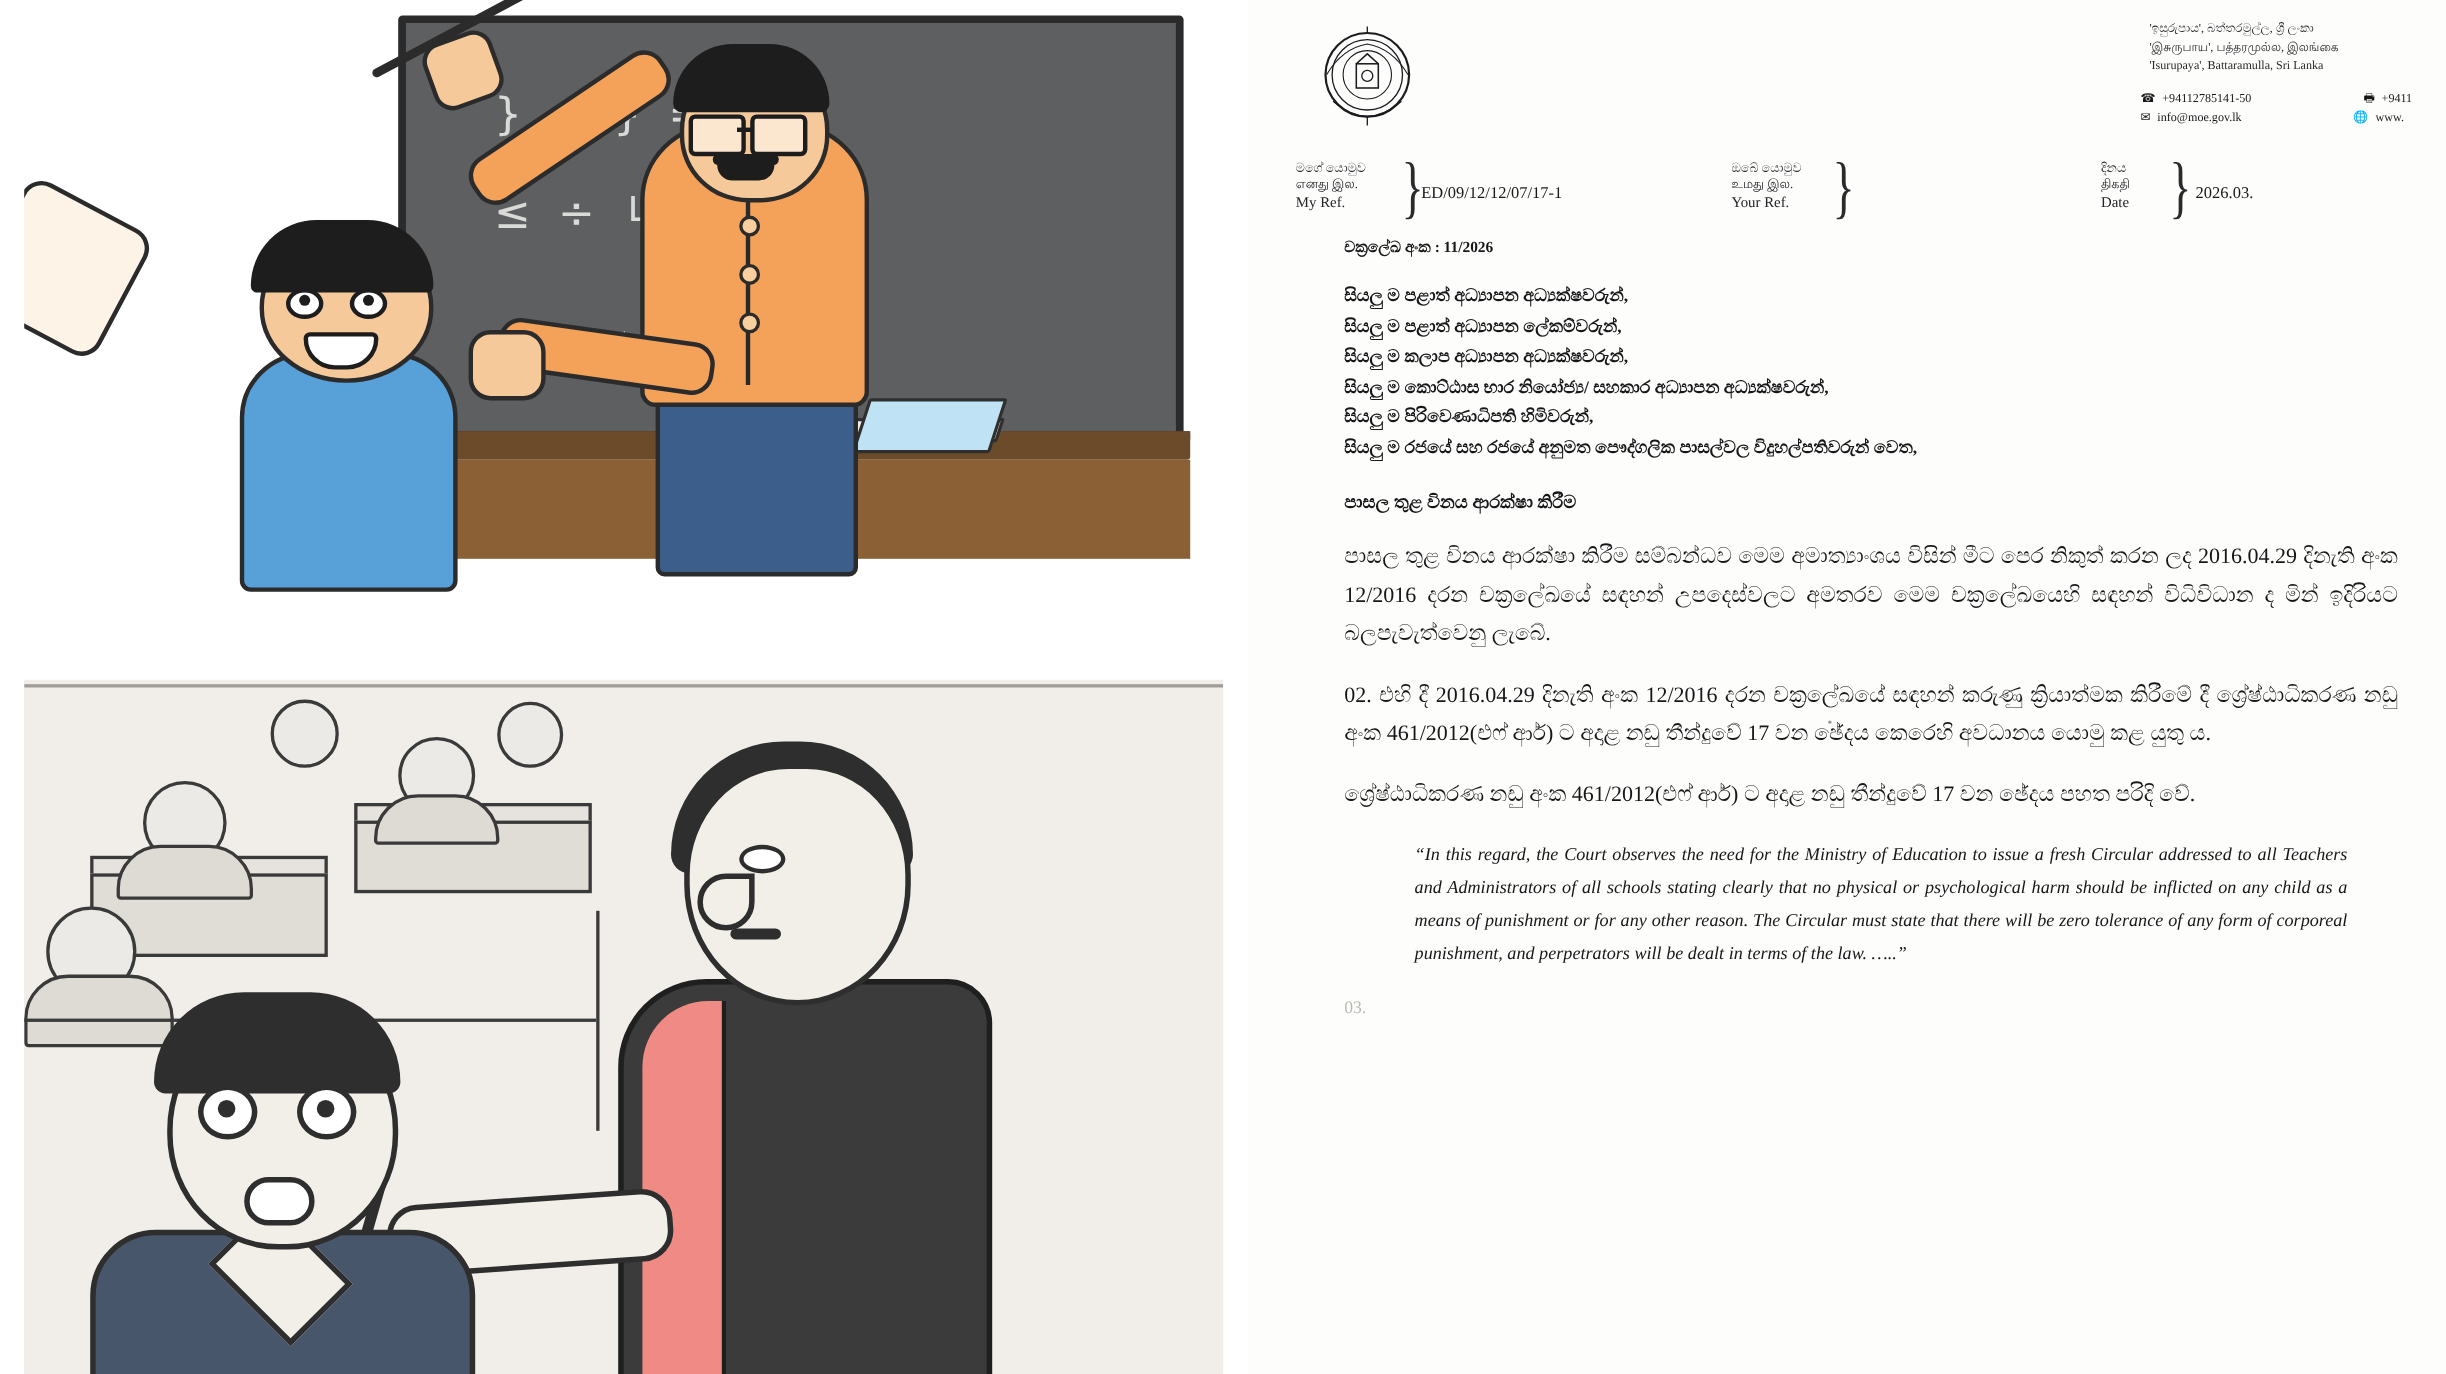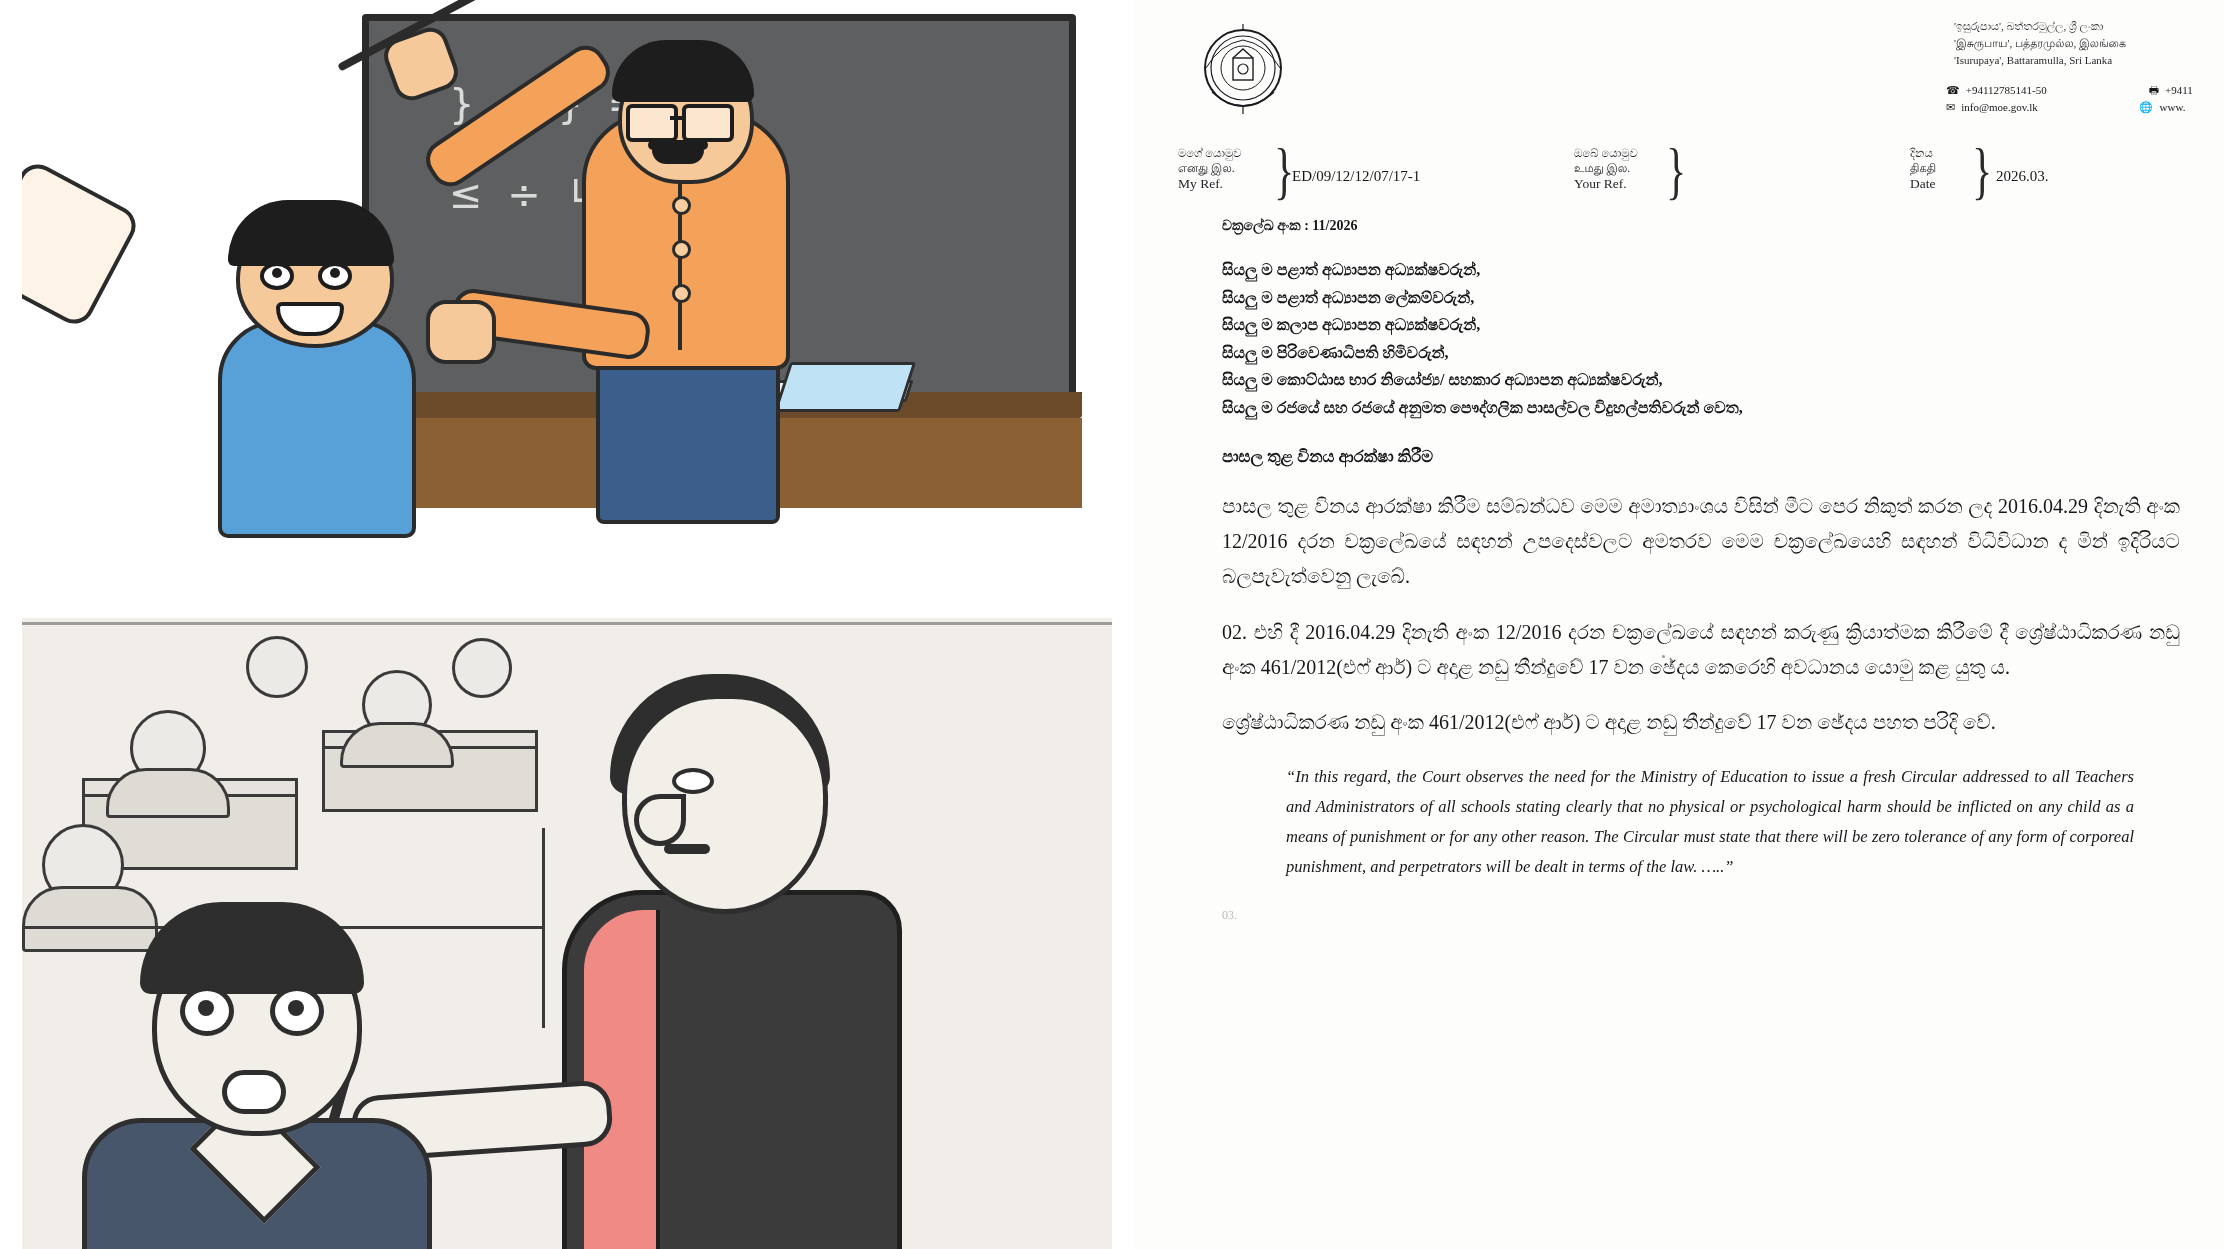--- a/index.html
+++ b/index.html
@@ -294,21 +294,21 @@
   .subject {
     font-size:16.5px; font-weight:bold; margin-top:26px; margin-bottom:22px;
   }
   .para {
     font-size:20px; line-height:1.76; text-align:justify; margin-bottom:20px;
   }
   .quote {
     margin:22px 0 0 64px; padding-right:46px;
     font-style:italic; font-size:16.5px; line-height:1.82; text-align:justify;
   }
-  .tail { margin-top:26px; font-size:12px; }
+  .tail { margin-top:26px; font-size:16px; }
   .faint { color:#b9b9b4; }
   .stray-dot {
     position:absolute; left:498px; top:655px; width:3px; height:3px;
     background:#9a9a95; border-radius:50%;
   }
 </style>
 </head>
 <body>
 
 <div class="page">
@@ -479,22 +479,22 @@
         <div class="ref-value rb3v">2026.03.</div>
       </div>
 
       <div class="doc-body">
         <div class="circ-no">චක්‍රලේඛ අංක : 11/2026</div>
 
         <div class="addr-list">
           <div>සියලු ම පළාත් අධ්‍යාපන අධ්‍යක්ෂවරුන්,</div>
           <div>සියලු ම පළාත් අධ්‍යාපන ලේකම්වරුන්,</div>
           <div>සියලු ම කලාප අධ්‍යාපන අධ්‍යක්ෂවරුන්,</div>
+          <div>සියලු ම කොට්ඨාස භාර නියෝජ්‍ය/ සහකාර අධ්‍යාපන අධ්‍යක්ෂවරුන්,</div>
           <div>සියලු ම පිරිවෙණාධිපති හිමිවරුන්,</div>
-          <div>සියලු ම කොට්ඨාස භාර නියෝජ්‍ය/ සහකාර අධ්‍යාපන අධ්‍යක්ෂවරුන්,</div>
           <div>සියලු ම රජයේ සහ රජයේ අනුමත පෞද්ගලික පාසල්වල විදුහල්පතිවරුන් වෙත,</div>
         </div>
 
         <div class="subject">පාසල තුළ විනය ආරක්ෂා කිරීම</div>
 
         <div class="para">පාසල තුළ විනය ආරක්ෂා කිරීම සම්බන්ධව මෙම අමාත්‍යාංශය විසින් මීට පෙර නිකුත් කරන ලද 2016.04.29 දිනැති අංක 12/2016 දරන චක්‍රලේඛයේ සඳහන් උපදෙස්වලට අමතරව මෙම චක්‍රලේඛයෙහි සඳහන් විධිවිධාන ද මින් ඉදිරියට බලපැවැත්වෙනු ලැබේ.</div>
         <div class="para">02.  එහි දී 2016.04.29 දිනැති අංක 12/2016 දරන චක්‍රලේඛයේ සඳහන් කරුණු ක්‍රියාත්මක කිරීමේ දී ශ්‍රේෂ්ඨාධිකරණ නඩු අංක 461/2012(එෆ් ආර්) ට අදාළ නඩු තීන්දුවේ 17 වන ඡේදය කෙරෙහි අවධානය යොමු කළ යුතු ය.</div>
         <div class="para">ශ්‍රේෂ්ඨාධිකරණ නඩු අංක 461/2012(එෆ් ආර්) ට අදාළ නඩු තීන්දුවේ 17 වන ඡේදය පහත පරිදි වේ.</div>
 
         <div class="quote">“In this regard, the Court observes the need for the Ministry of Education to issue a fresh Circular addressed to all Teachers and Administrators of all schools stating clearly that no physical or psychological harm should be inflicted on any child as a means of punishment or for any other reason. The Circular must state that there will be zero tolerance of any form of corporeal punishment, and perpetrators will be dealt in terms of the law. …..”</div>

